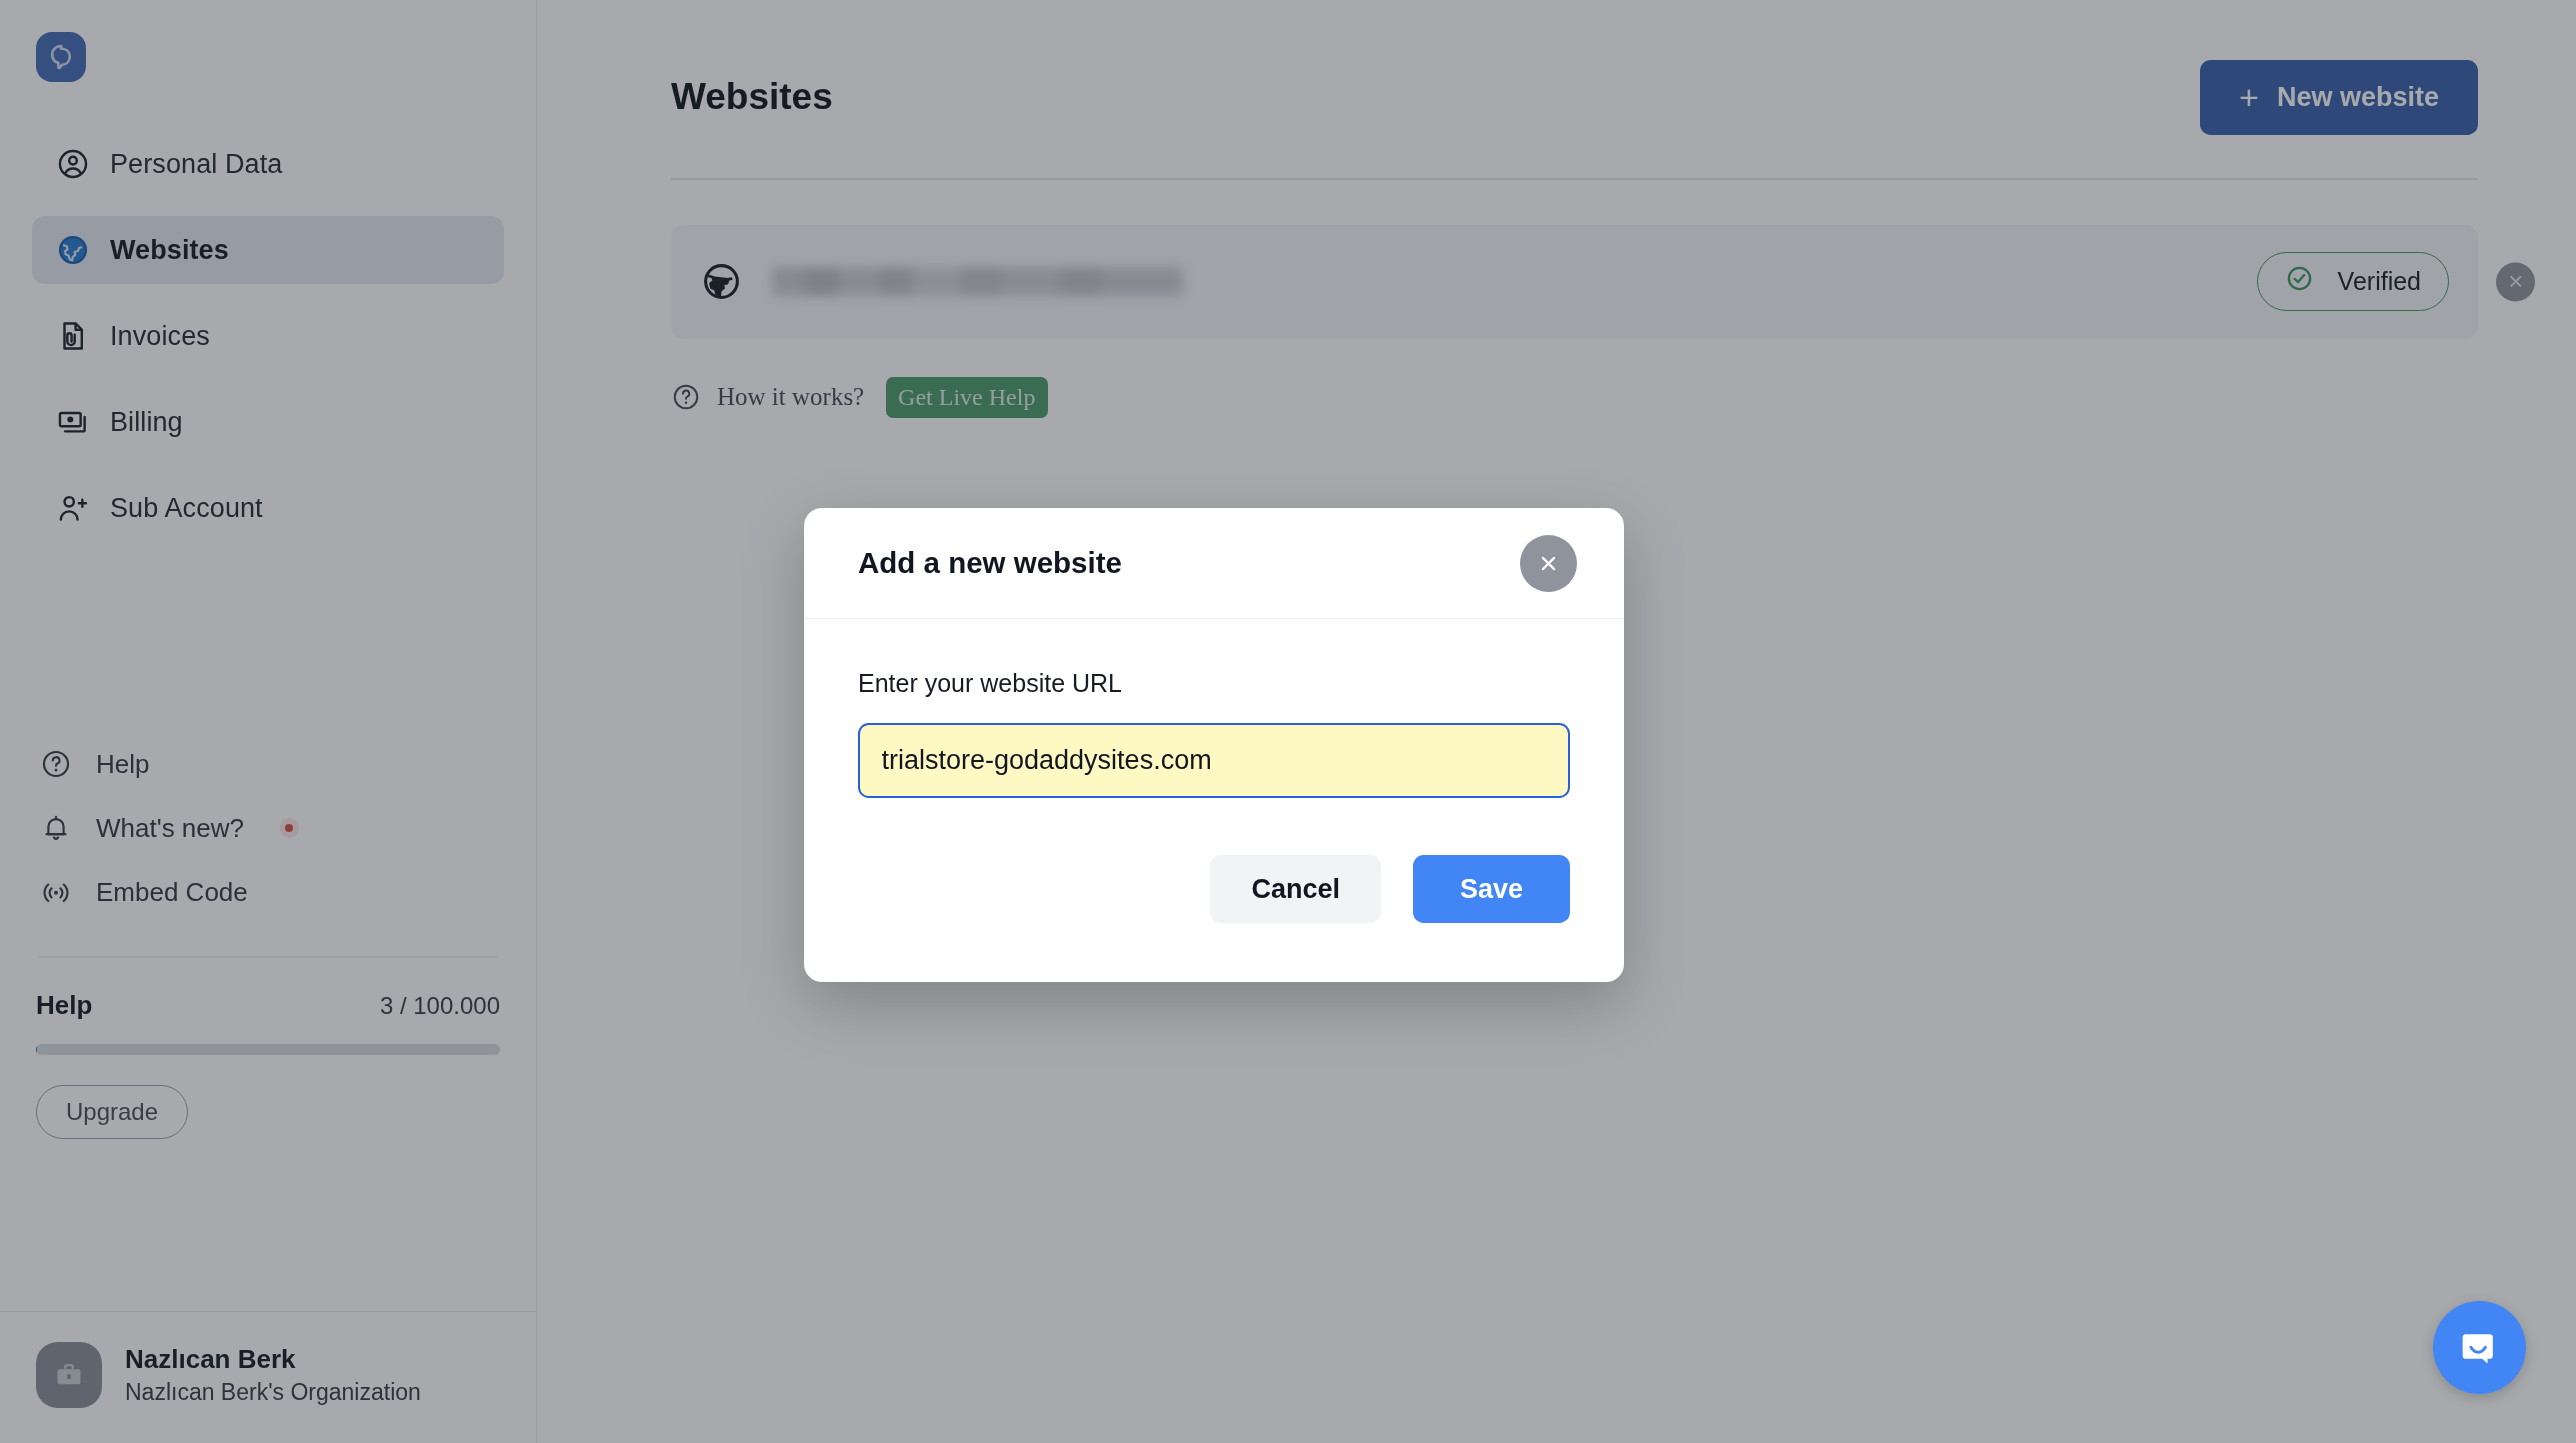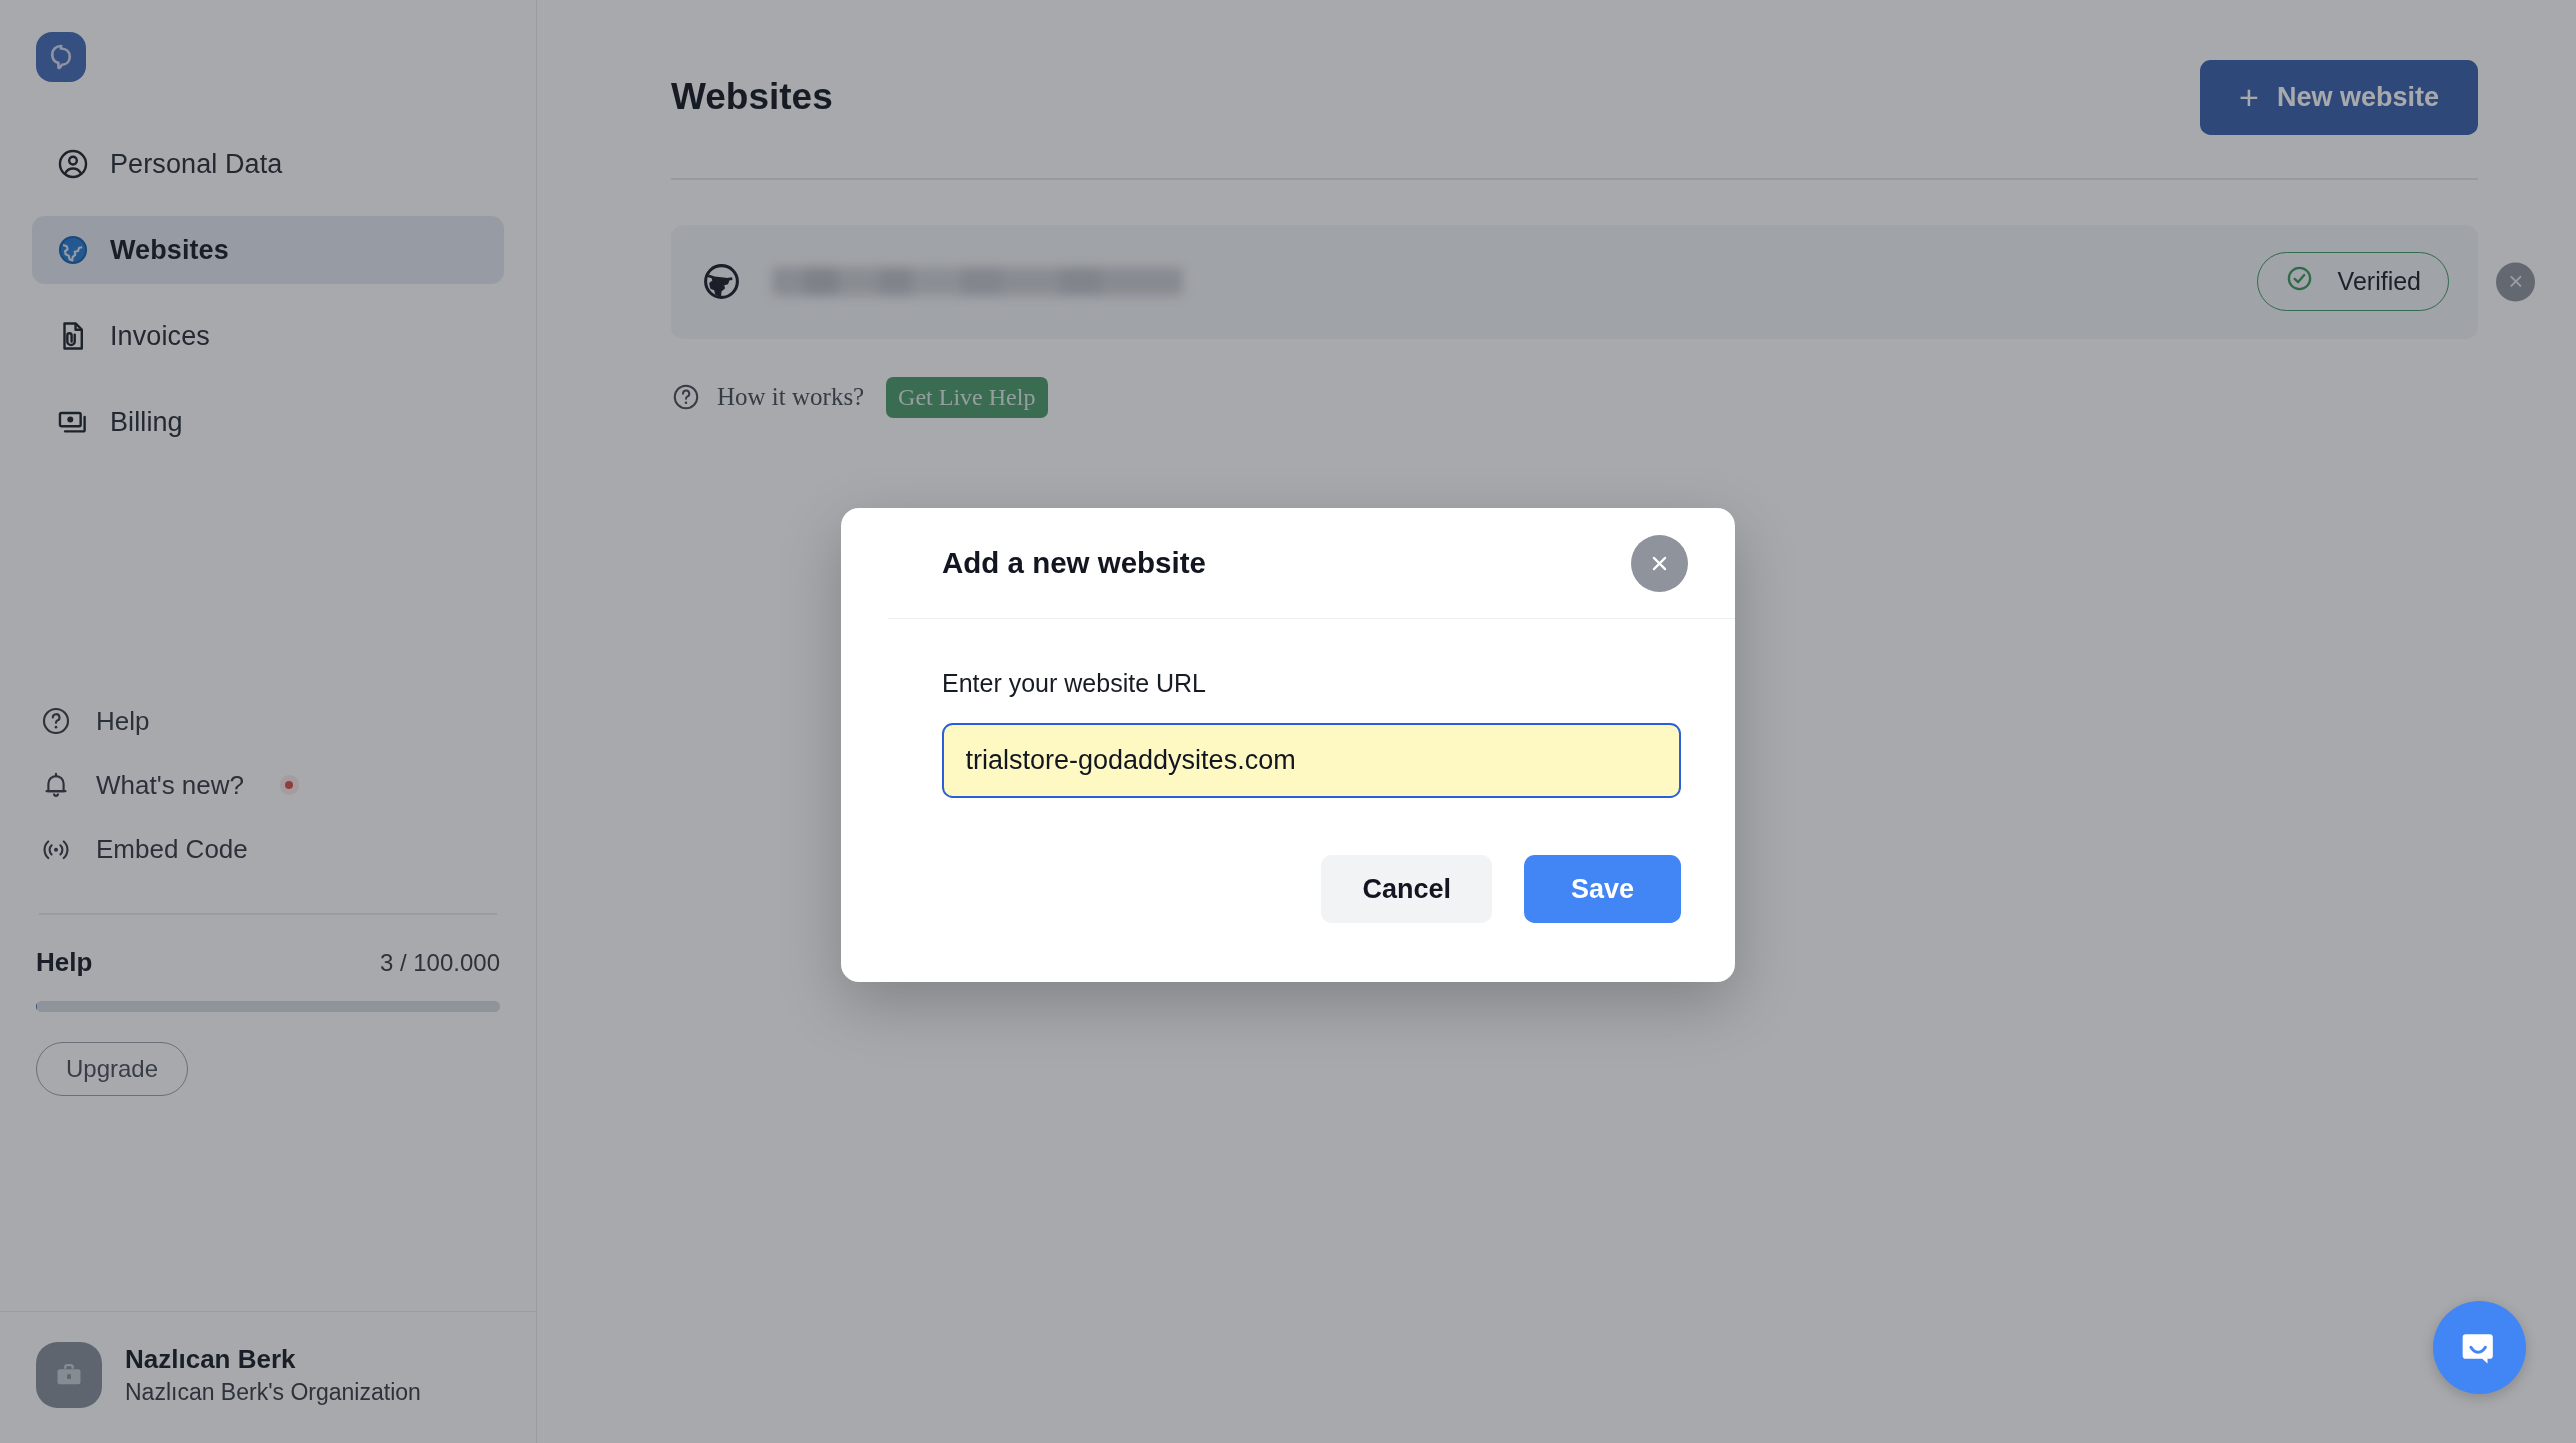--- a/index.html
+++ b/index.html
@@ -190,27 +190,26 @@
     height: 41px; padding: 0 12.5px;
     background: #4e9d6c; color: #e3eee8;
     border-radius: 7.2px; font-size: 24px;
     margin-left: 5.4px;
     border: none; font-family: inherit; cursor: pointer;
   }
 
   
   #modal {
     position: absolute; z-index: 100;
-    left: 841px; top: 508px;
-    width: 894px;
+    left: 804px; top: 508px;
+    width: 820px;
     background: #ffffff;
     border-radius: 18px;
     box-shadow: 0 21.5px 63px rgba(0,0,0,0.22);
     overflow: hidden;
-    padding-left: 47px;
   }
   .modal-head {
     height: 111px;
     display: flex; align-items: center; justify-content: space-between;
     padding: 0 47px 0 54px;
     border-bottom: 1.8px solid #eceef1;
   }
   .modal-title { font-size: 29.5px; font-weight: 700; color: #121620; }
   .modal-close {
     width: 57px; height: 57px; border-radius: 50%;
@@ -311,20 +310,30 @@
         <span class="nav-icon">
           <svg width="34" height="34" viewBox="0 0 24 24" fill="none" stroke="#22262f" stroke-width="1.7" stroke-linejoin="round">
             <rect x="2.8" y="5.6" width="14.6" height="9.4" rx="1"></rect>
             <circle cx="10.1" cy="10.3" r="2.1" fill="#22262f" stroke="none"></circle>
             <path d="M20.2 8.4v9.2a1 1 0 0 1-1 1H6.4" stroke-linecap="round"></path>
           </svg>
         </span>
         <span class="nav-label">Billing</span>
       </div>
 
+      <div class="nav-item">
+        <span class="nav-icon">
+          <svg width="34" height="34" viewBox="0 0 24 24" fill="none" stroke="#22262f" stroke-width="1.7" stroke-linecap="round" stroke-linejoin="round">
+            <circle cx="9.3" cy="7.6" r="3.3"></circle>
+            <path d="M3.4 20.2c0-3.3 2.6-5.8 5.9-5.8s5.9 2.5 5.9 5.8"></path>
+            <path d="M18.6 6.2v5M16.1 8.7h5"></path>
+          </svg>
+        </span>
+        <span class="nav-label">Sub Account</span>
+      </div>
     </nav>
 
     <div class="nav-bottom">
       <div class="nav-min">
         <span class="nav-icon">
           <svg width="32" height="32" viewBox="0 0 24 24" fill="none" stroke="#3a3f4a" stroke-width="1.6">
             <circle cx="12" cy="12" r="9"></circle>
             <path d="M9.6 9.4a2.5 2.5 0 1 1 3.4 2.3c-.7.3-1 .9-1 1.7" stroke-linecap="round"></path>
             <circle cx="12" cy="16.6" r="1" fill="#3a3f4a" stroke="none"></circle>
           </svg>

